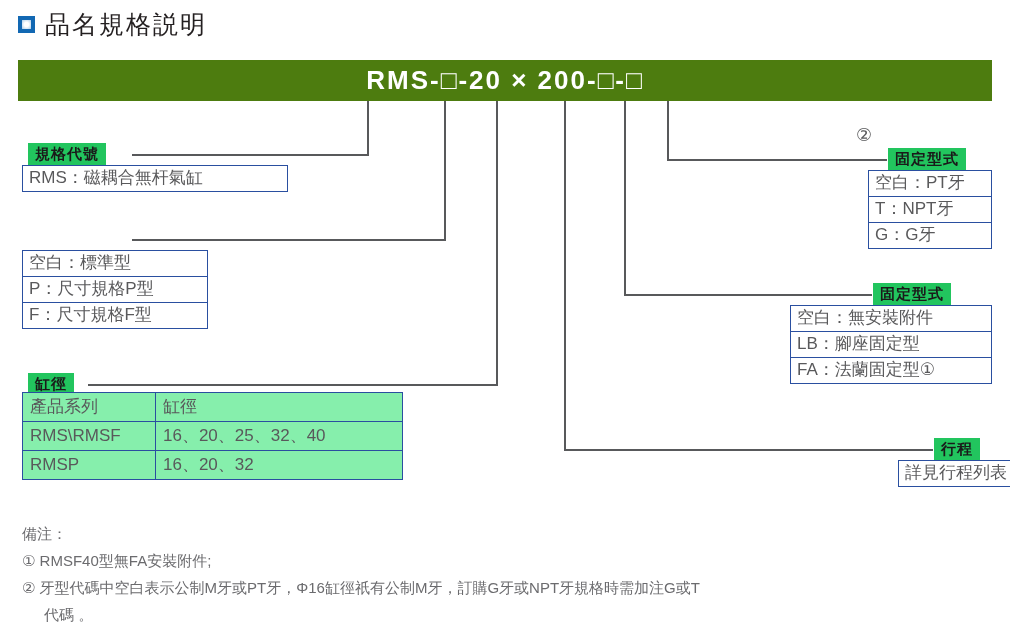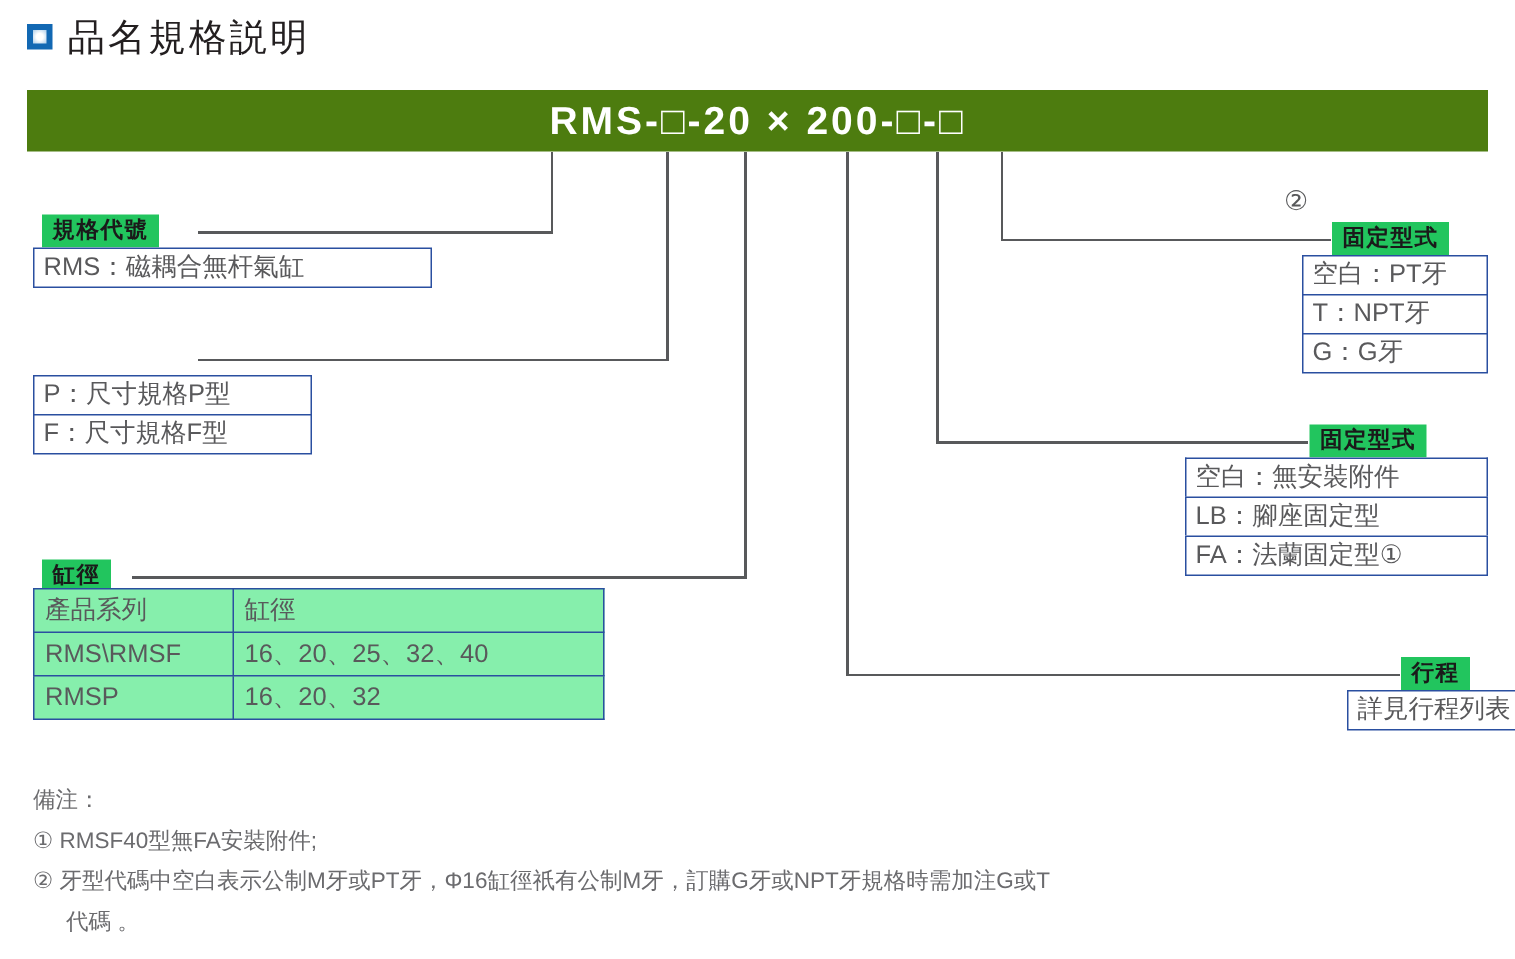--- a/index.html
+++ b/index.html
@@ -172,20 +172,21 @@
   </g>
 </svg>
 
 <div class="chip" style="left:28px; top:143px;">規格代號</div>
 <div class="boxlist" style="left:22px; top:165px; width:266px;">
   <div class="row">RMS：磁耦合無杆氣缸</div>
 </div>
 
 <div class="chip" style="left:28px; top:228px;margin-top:37px;">安裝型式</div>
 <div class="boxlist" style="left:22px; top:250px; width:186px;">
+  <div class="row">空白：標準型</div>
   <div class="row">P：尺寸規格P型</div>
   <div class="row">F：尺寸規格F型</div>
 </div>
 
 <div class="chip" style="left:28px; top:373px;">缸徑</div>
 <table id="bore-table">
   <tbody>
       <tr>
     <td class="c0">產品系列</td>
     <td class="c1">缸徑</td>

